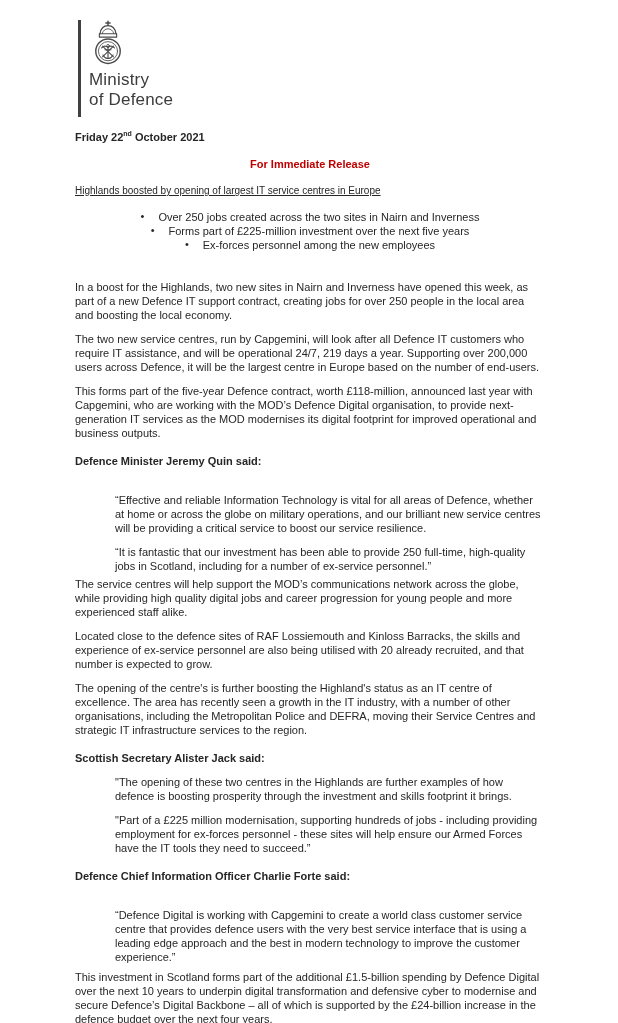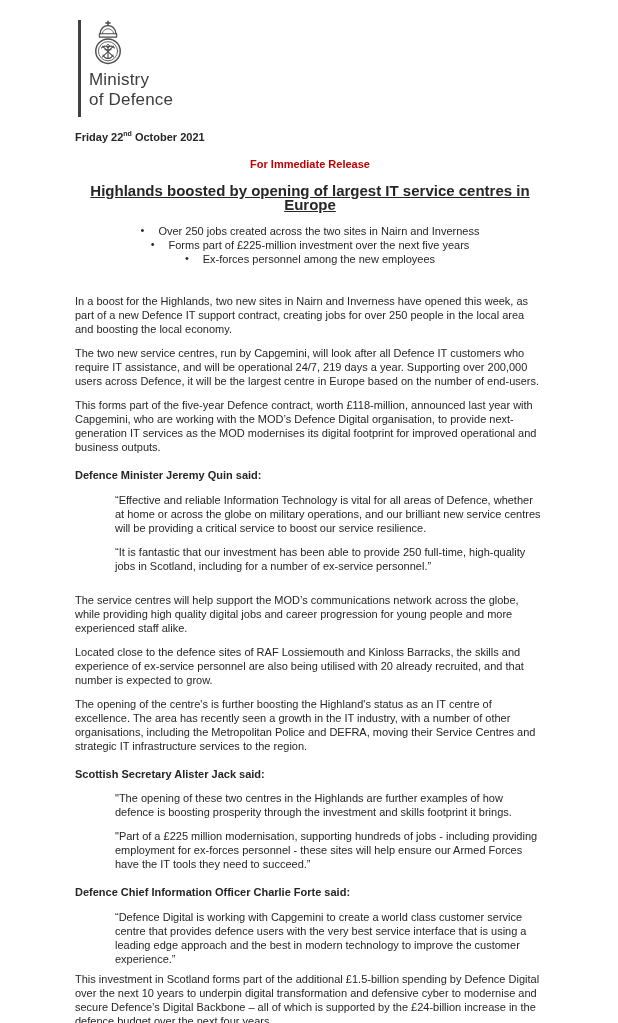--- a/index.html
+++ b/index.html
@@ -24,32 +24,32 @@
   .content{
     position:absolute;left:75px;top:130px;width:470px;
     font-size:11px;line-height:14px;color:#262626;
   }
   .date{margin:0 0 0 0;font-weight:bold;}
   .date sup{font-size:7px;line-height:0;}
   .release{
     margin:13px 0 0 0;text-align:center;font-weight:bold;
   }
   .headline{
-    margin:13px 0 0 0;text-align:center;font-weight:bold;font-size:15px;
+    margin:13px 0 0 0;text-align:left;font-weight:normal;font-size:10px;
   }
   .headline span{text-decoration:underline;}
   .bullets{
     list-style:none;margin:12px 0 0 0;padding:0;text-align:center;
   }
   .bullets li{margin:0;}
   .bullets .b{display:inline-block;margin-right:14px;transform:translateY(-1px);}
   .para{margin:10px 0 0 0;}
   .para.first{margin-top:28px;}
   .quote{margin:10px 0 0 40px;width:430px;}
-  .quote.gap{margin-top:11px;}
+  .quote.gap{margin-top:25px;}
   .speaker{margin:14px 0 0 0;font-weight:bold;}
 </style>
 </head>
 <body>
 
 <div class="page">
 
   <header class="logo">
     <div class="logo-bar"></div>
     <div class="logo-right">
@@ -94,21 +94,21 @@
     </ul>
 
     <p class="para first">In a boost for the Highlands, two new sites in Nairn and Inverness have opened this week, as part of a new Defence IT support contract, creating jobs for over 250 people in the local area and boosting the local economy.</p>
     <p class="para">The two new service centres, run by Capgemini, will look after all Defence IT customers who require IT assistance, and will be operational 24/7, 219 days a year. Supporting over 200,000 users across Defence, it will be the largest centre in Europe based on the number of end-users.</p>
     <p class="para">This forms part of the five-year Defence contract, worth £118-million, announced last year with Capgemini, who are working with the MOD’s Defence Digital organisation, to provide next-generation IT services as the MOD modernises its digital footprint for improved operational and business outputs.</p>
 
     <p class="speaker">Defence Minister Jeremy Quin said:</p>
     <p class="quote gap">“Effective and reliable Information Technology is vital for all areas of Defence, whether at home or across the globe on military operations, and our brilliant new service centres will be providing a critical service to boost our service resilience.</p>
     <p class="quote">“It is fantastic that our investment has been able to provide 250 full-time, high-quality jobs in Scotland, including for a number of ex-service personnel.”</p>
 
-    <p class="para" style="margin-top:20px">The service centres will help support the MOD’s communications network across the globe, while providing high quality digital jobs and career progression for young people and more experienced staff alike.</p>
+    <p class="para" style="margin-top:4px">The service centres will help support the MOD’s communications network across the globe, while providing high quality digital jobs and career progression for young people and more experienced staff alike.</p>
     <p class="para">Located close to the defence sites of RAF Lossiemouth and Kinloss Barracks, the skills and experience of ex-service personnel are also being utilised with 20 already recruited, and that number is expected to grow.</p>
     <p class="para">The opening of the centre's is further boosting the Highland's status as an IT centre of excellence. The area has recently seen a growth in the IT industry, with a number of other organisations, including the Metropolitan Police and DEFRA, moving their Service Centres and strategic IT infrastructure services to the region.</p>
 
     <p class="speaker">Scottish Secretary Alister Jack said:</p>
     <p class="quote">"The opening of these two centres in the Highlands are further examples of how defence is boosting prosperity through the investment and skills footprint it brings.</p>
     <p class="quote">"Part of a £225 million modernisation, supporting hundreds of jobs - including providing employment for ex-forces personnel - these sites will help ensure our Armed Forces have the IT tools they need to succeed.”</p>
 
     <p class="speaker">Defence Chief Information Officer Charlie Forte said:</p>
     <p class="quote gap">“Defence Digital is working with Capgemini to create a world class customer service centre that provides defence users with the very best service interface that is using a leading edge approach and the best in modern technology to improve the customer experience.”</p>
 

